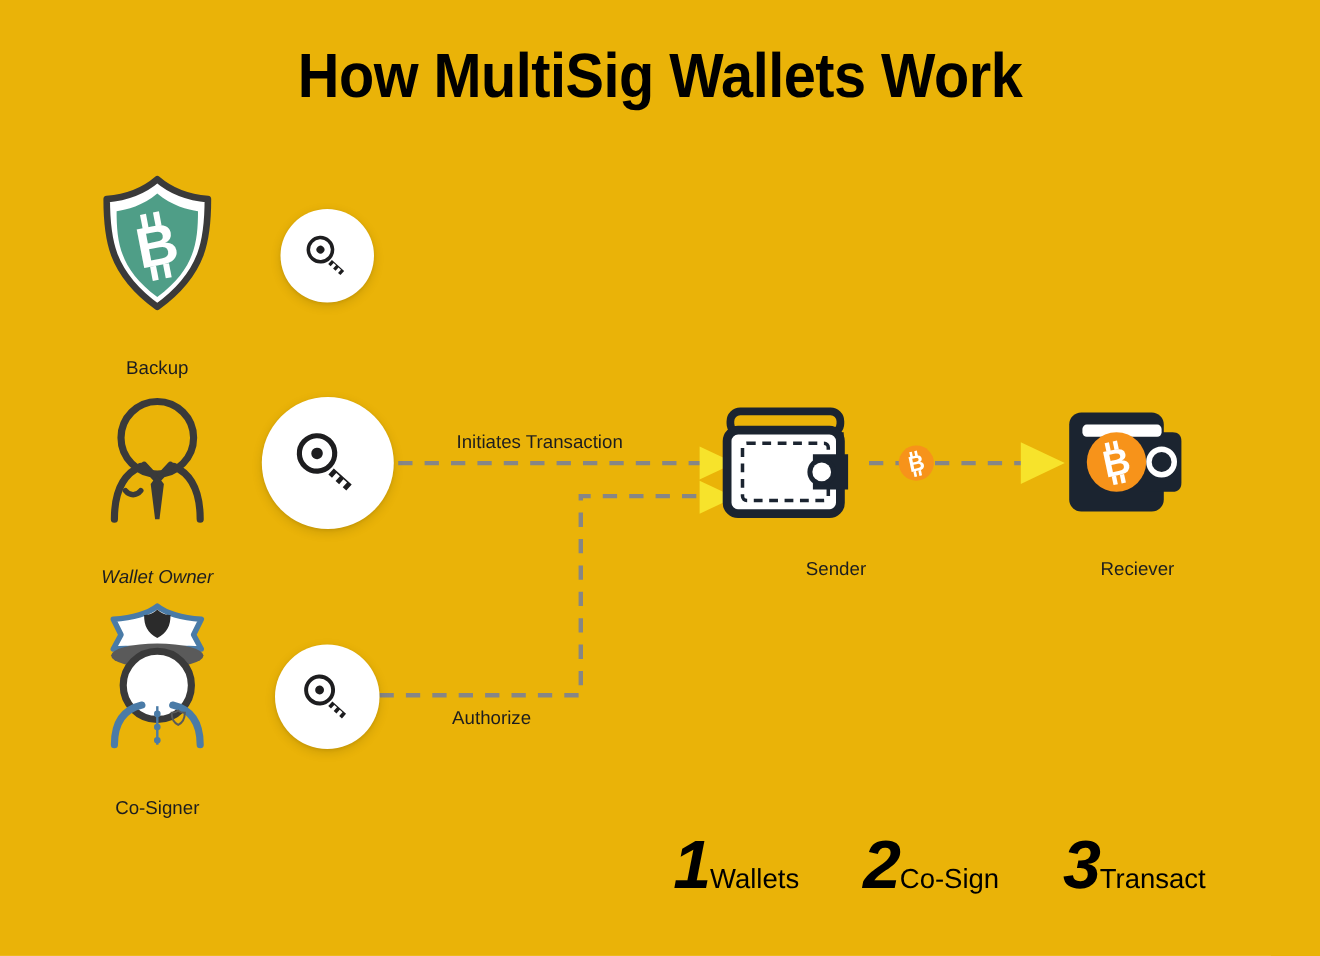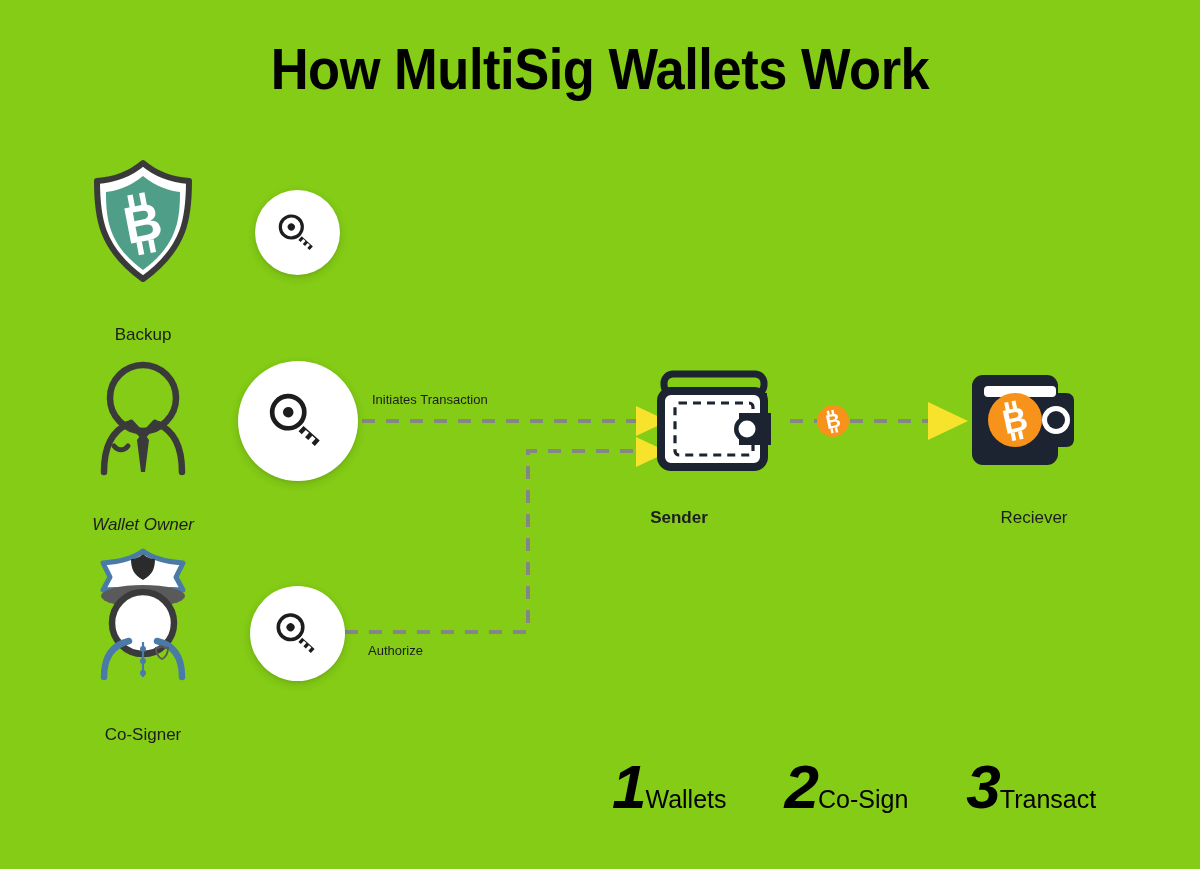--- a/index.html
+++ b/index.html
@@ -13,21 +13,21 @@
     height: 869px;
     overflow: hidden;
     font-family: "Liberation Sans", sans-serif;
     color: #18212b;
     position: relative;
   }
   #stage {
     position: relative;
     width: 1200px;
     height: 869px;
-    background: #84cc16;
+    background: #eab308;
   }
 
   
   .title {
     position: absolute;
     left: 0;
     top: 36px;
     width: 1200px;
     text-align: center;
     font-family: "Liberation Sans Narrow", "Liberation Sans", sans-serif;
@@ -62,23 +62,24 @@
     background: #ffffff;
     box-shadow: 0 3px 10px rgba(0,0,0,0.13), 0 1px 3px rgba(0,0,0,0.08);
     display: flex;
     align-items: center;
     justify-content: center;
   }
 
   
   .edgelabel {
     position: absolute;
-    font-size: 13px;
+    font-size: 17px;
     color: #1d1d1f;
     white-space: nowrap;
+    margin-left: 43px;
   }
 
   
   .steps {
     position: absolute;
     display: flex;
     align-items: flex-end;
   }
   .step {
     display: flex;
@@ -231,21 +232,21 @@
 
       <rect x="6" y="20" width="103" height="76" rx="10" fill="#ffffff" stroke="#1b2430" stroke-width="8"></rect>
 
       <rect x="20" y="32" width="78" height="52" rx="4" fill="none" stroke="#1b2430" stroke-width="3.2" stroke-dasharray="8 6"></rect>
 
       <path d="M84 42 L116 42 L116 74 L84 74 Z" fill="#1b2430"></path>
       <circle cx="92" cy="58" r="13" fill="#1b2430"></circle>
       <circle cx="92" cy="58" r="8.5" fill="#ffffff"></circle>
     </svg>
   </div>
-  <div class="nlabel" style="left:679px; top:483px;font-weight:bold;">Sender</div>
+  <div class="nlabel" style="left:760px; top:483px;">Sender</div>
 
   <div class="node" style="left:817px; top:405px; width:32px; height:32px;">
     <svg width="32" height="32" viewBox="0 0 32 32">
       <circle cx="16" cy="16" r="16" fill="#F7931A"></circle>
       <g transform="translate(16,16) rotate(-12)">
         <text x="0" y="7" text-anchor="middle" font-family="'Liberation Sans', sans-serif" font-size="20" font-weight="bold" fill="#ffffff">B</text>
         <rect x="-4.2" y="-11" width="2.4" height="5" fill="#ffffff"></rect>
         <rect x="0.4" y="-11" width="2.4" height="5" fill="#ffffff"></rect>
         <rect x="-4.2" y="7" width="2.4" height="5" fill="#ffffff"></rect>
         <rect x="0.4" y="7" width="2.4" height="5" fill="#ffffff"></rect>

